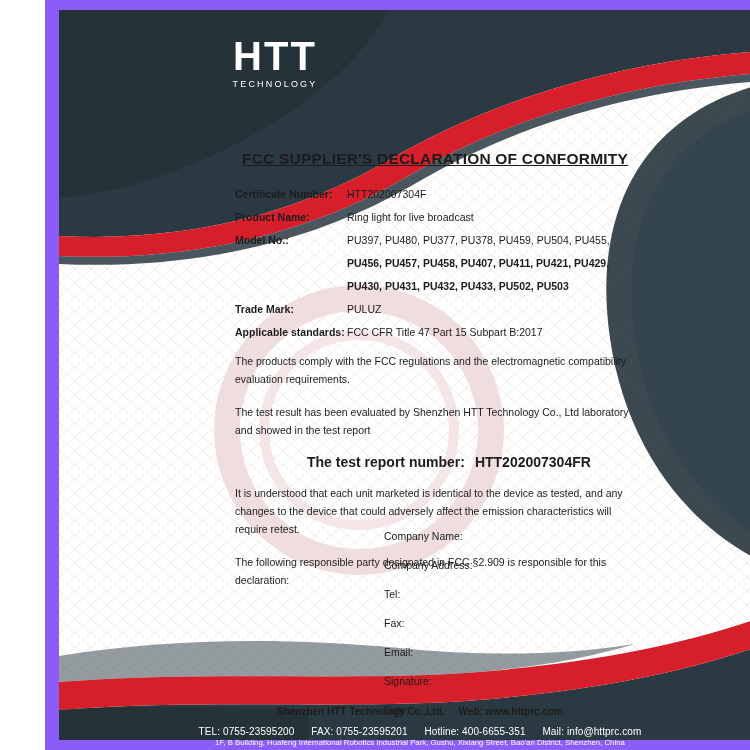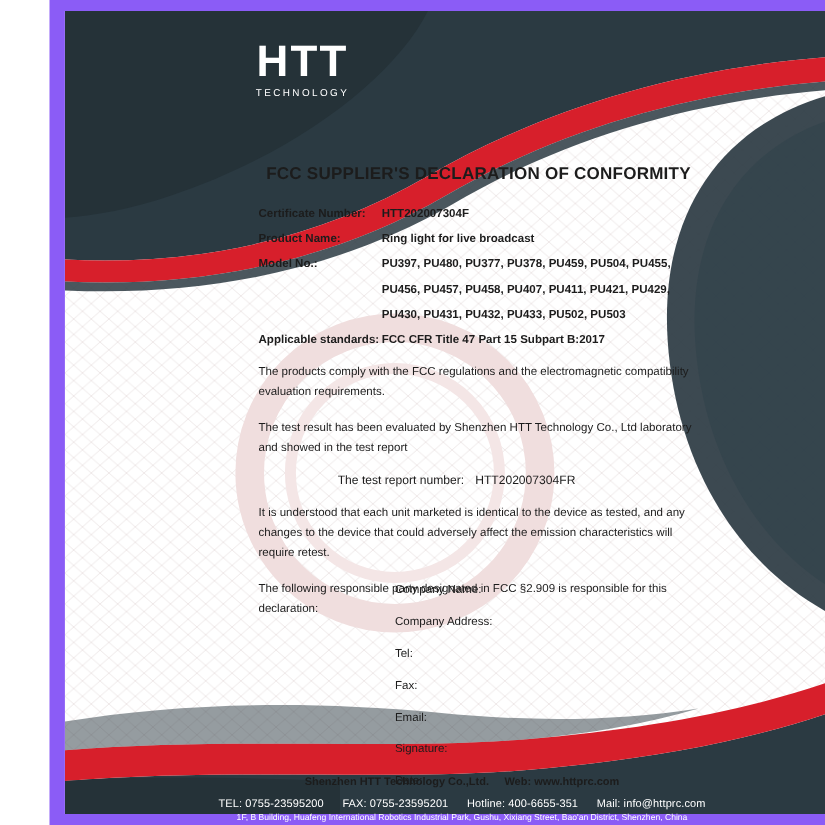--- a/index.html
+++ b/index.html
@@ -64,50 +64,51 @@
     width: 400px;
     z-index: 6;
     color: #1c1c1c;
   }
   .doc-title {
     font-size: 15.5px;
     font-weight: bold;
     text-align: center;
     margin: 0 0 20px 0;
     letter-spacing: 0.2px;
+    text-decoration: underline;
   }
   .field-row {
     display: flex;
     align-items: flex-end;
     margin-bottom: 11px;
     font-size: 10.5px;
   }
   .field-label {
     width: 112px;
     flex: 0 0 112px;
     font-weight: bold;
   }
   .field-value {
-    font-weight: bold;
+    font-weight: normal;
     flex: 1;
   }
   .field-cont {
     margin-left: 112px;
     font-weight: bold;
     font-size: 10.5px;
     margin-bottom: 11px;
   }
   .para {
     font-size: 10.5px;
     line-height: 1.75;
     margin: 14px 0 0 0;
   }
   .report-line {
-    font-size: 11px;
-    font-weight: normal;
+    font-size: 14px;
+    font-weight: bold;
     margin: 14px 0 0 72px;
   }
   .report-line .rep-num {
     margin-left: 10px;
   }
   
   .fcc-mark {
     position: absolute;
     left: 212px;
     top: 558px;
@@ -115,21 +116,21 @@
     font-family: "Liberation Sans", sans-serif;
     font-weight: bold;
     font-size: 52px;
     letter-spacing: -3px;
     color: #111111;
     line-height: 1;
   }
   
   .sign-block {
     position: absolute;
-    left: 314px;
+    left: 339px;
     top: 530px;
     z-index: 6;
     font-size: 10.5px;
     color: #1c1c1c;
   }
   .sign-block div {
     margin-bottom: 17px;
   }
   
   .footer-company {
@@ -229,20 +230,24 @@
       <div class="field-value">Ring light for live broadcast</div>
     </div>
 
     <div class="field-row">
       <div class="field-label">Model No.:</div>
       <div class="field-value">PU397, PU480, PU377, PU378, PU459, PU504, PU455,</div>
     </div>
     <div class="field-cont">PU456, PU457, PU458, PU407, PU411, PU421, PU429,</div>
     <div class="field-cont">PU430, PU431, PU432, PU433, PU502, PU503</div>
 
+    <div class="field-row">
+      <div class="field-label">Trade Mark:</div>
+      <div class="field-value">PULUZ</div>
+    </div>
 
     <div class="field-row">
       <div class="field-label">Applicable standards:</div>
       <div class="field-value">FCC CFR Title 47 Part 15 Subpart B:2017</div>
     </div>
 
     <p class="para">The products comply with the FCC regulations and the electromagnetic compatibility evaluation requirements.</p>
     <p class="para">The test result has been evaluated by Shenzhen HTT Technology Co., Ltd laboratory and showed in the test report</p>
 
     <div class="report-line">

